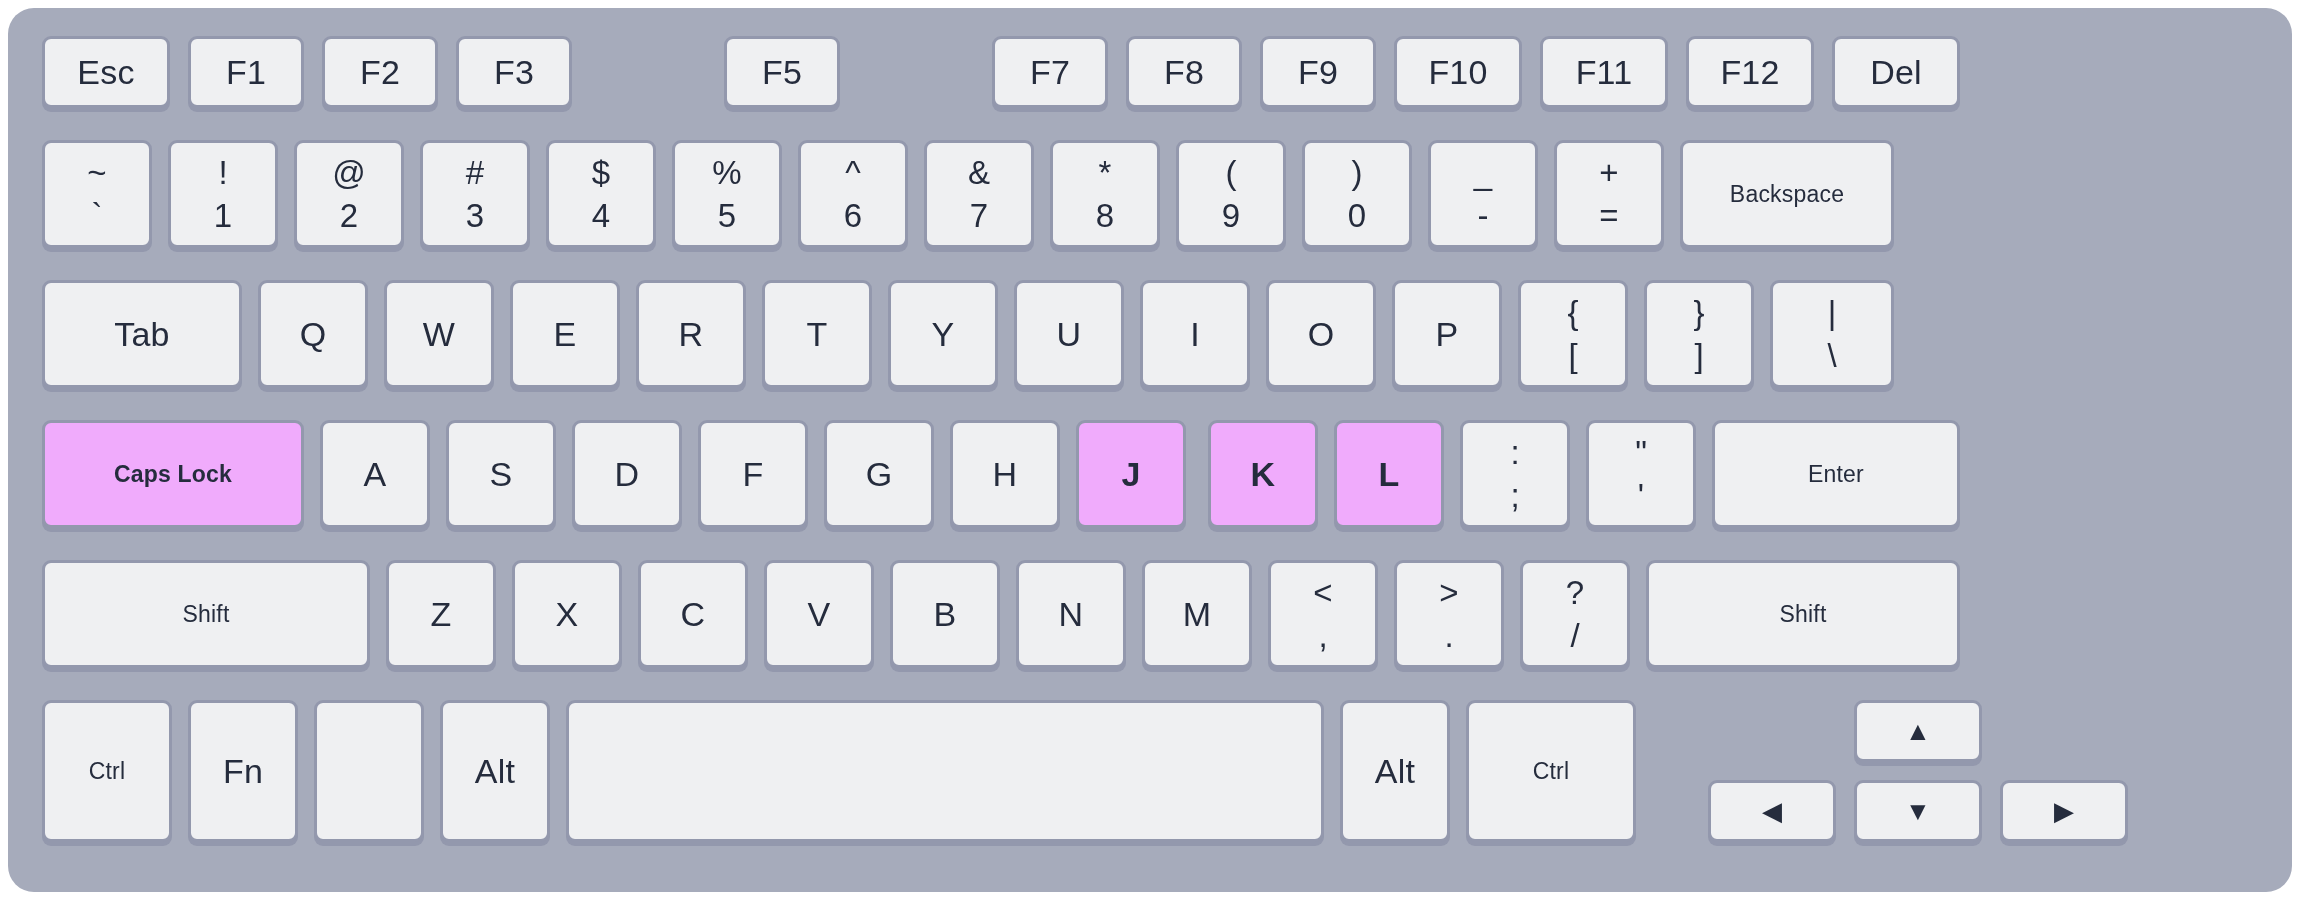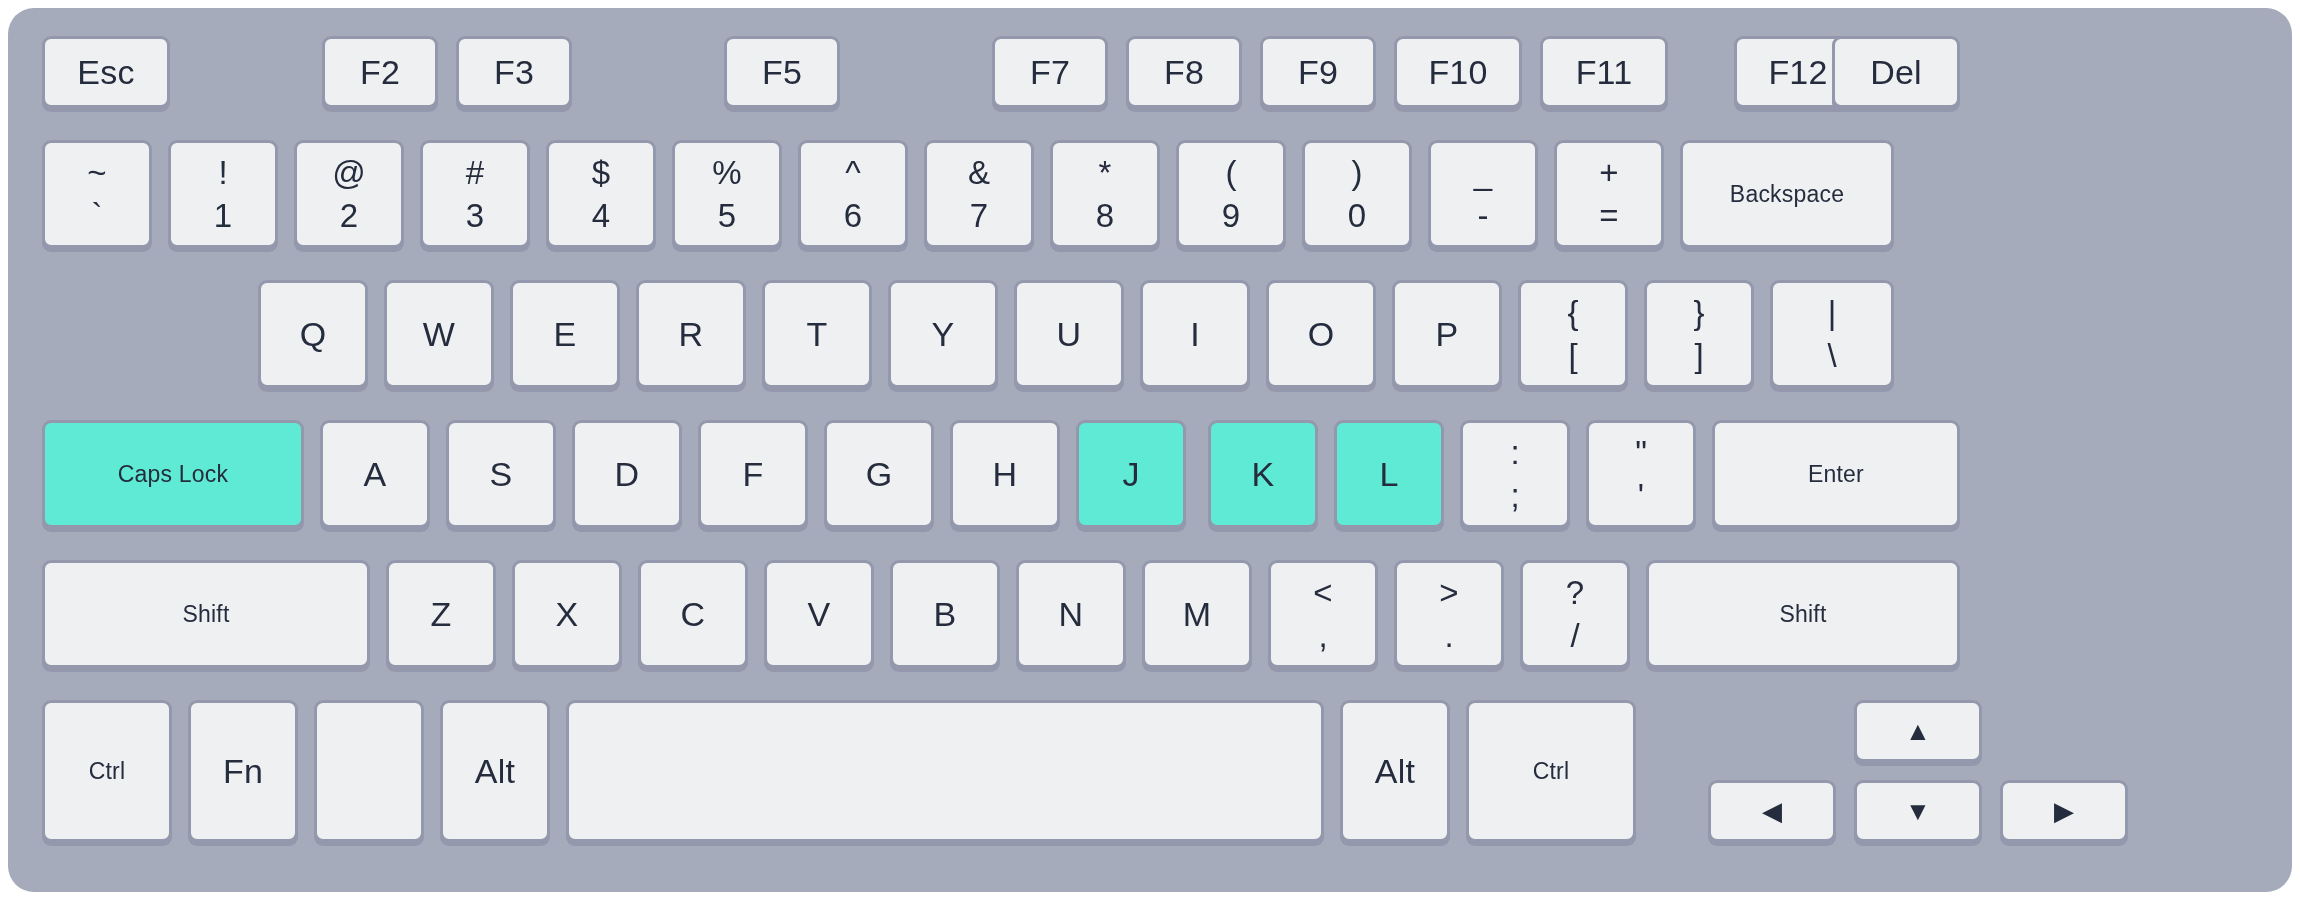--- a/index.html
+++ b/index.html
@@ -62,22 +62,23 @@
     justify-content: center;
     color: #252c3d;
     font-family: "Liberation Sans", sans-serif;
     font-size: 34px;
     line-height: 1;
     user-select: none;
     overflow: hidden;
   }
 
   .key.highlight {
-    background: #5eead4;
+    background: #f0abfc;
     border-color: #9398ad;
+    font-weight: bold;
   }
 
   .key .legend-main {
     display: block;
     text-align: right;
     font-size: 34px;
     letter-spacing: 0.2px;
   }
 
   .key.dual {
@@ -113,20 +114,23 @@
 </head>
 <body>
 
 <div id="keyboard-root">
   <div class="keyboard-body">
     <div class="kb-rows" id="kb-rows">
         <div class="kb-row" style="top: 0px; height: 100%;">
           <div class="key" style="left: 34px; top: 28px; width: 128px; height: 72px;">
             <span class="legend-main">Esc</span>
           </div>
+          <div class="key" style="left: 180px; top: 28px; width: 116px; height: 72px;">
+            <span class="legend-main">F1</span>
+          </div>
           <div class="key" style="left: 314px; top: 28px; width: 116px; height: 72px;">
             <span class="legend-main">F2</span>
           </div>
           <div class="key" style="left: 448px; top: 28px; width: 116px; height: 72px;">
             <span class="legend-main">F3</span>
           </div>
           <div class="key" style="left: 716px; top: 28px; width: 116px; height: 72px;">
             <span class="legend-main">F5</span>
           </div>
           <div class="key" style="left: 984px; top: 28px; width: 116px; height: 72px;">
@@ -137,21 +141,21 @@
           </div>
           <div class="key" style="left: 1252px; top: 28px; width: 116px; height: 72px;">
             <span class="legend-main">F9</span>
           </div>
           <div class="key" style="left: 1386px; top: 28px; width: 128px; height: 72px;">
             <span class="legend-main">F10</span>
           </div>
           <div class="key" style="left: 1532px; top: 28px; width: 128px; height: 72px;">
             <span class="legend-main">F11</span>
           </div>
-          <div class="key" style="left: 1678px; top: 28px; width: 128px; height: 72px; margin-left: 48px;">
+          <div class="key" style="left: 1678px; top: 28px; width: 128px; height: 72px;">
             <span class="legend-main">F12</span>
           </div>
           <div class="key" style="left: 1824px; top: 28px; width: 128px; height: 72px;">
             <span class="legend-main">Del</span>
           </div>
         </div>
         <div class="kb-row" style="top: 0px; height: 100%;">
           <div class="key dual" style="left: 34px; top: 132px; width: 110px; height: 108px;">
             <span class="legend-top">~</span>
             <span class="legend-bottom">`</span>
@@ -202,20 +206,23 @@
           </div>
           <div class="key dual" style="left: 1546px; top: 132px; width: 110px; height: 108px;">
             <span class="legend-top">+</span>
             <span class="legend-bottom">=</span>
           </div>
           <div class="key small-label" style="left: 1672px; top: 132px; width: 214px; height: 108px;">
             <span class="legend-main">Backspace</span>
           </div>
         </div>
         <div class="kb-row" style="top: 0px; height: 100%;">
+          <div class="key" style="left: 34px; top: 272px; width: 200px; height: 108px;">
+            <span class="legend-main">Tab</span>
+          </div>
           <div class="key" style="left: 250px; top: 272px; width: 110px; height: 108px;">
             <span class="legend-main">Q</span>
           </div>
           <div class="key" style="left: 376px; top: 272px; width: 110px; height: 108px;">
             <span class="legend-main">W</span>
           </div>
           <div class="key" style="left: 502px; top: 272px; width: 110px; height: 108px;">
             <span class="legend-main">E</span>
           </div>
           <div class="key" style="left: 628px; top: 272px; width: 110px; height: 108px;">

